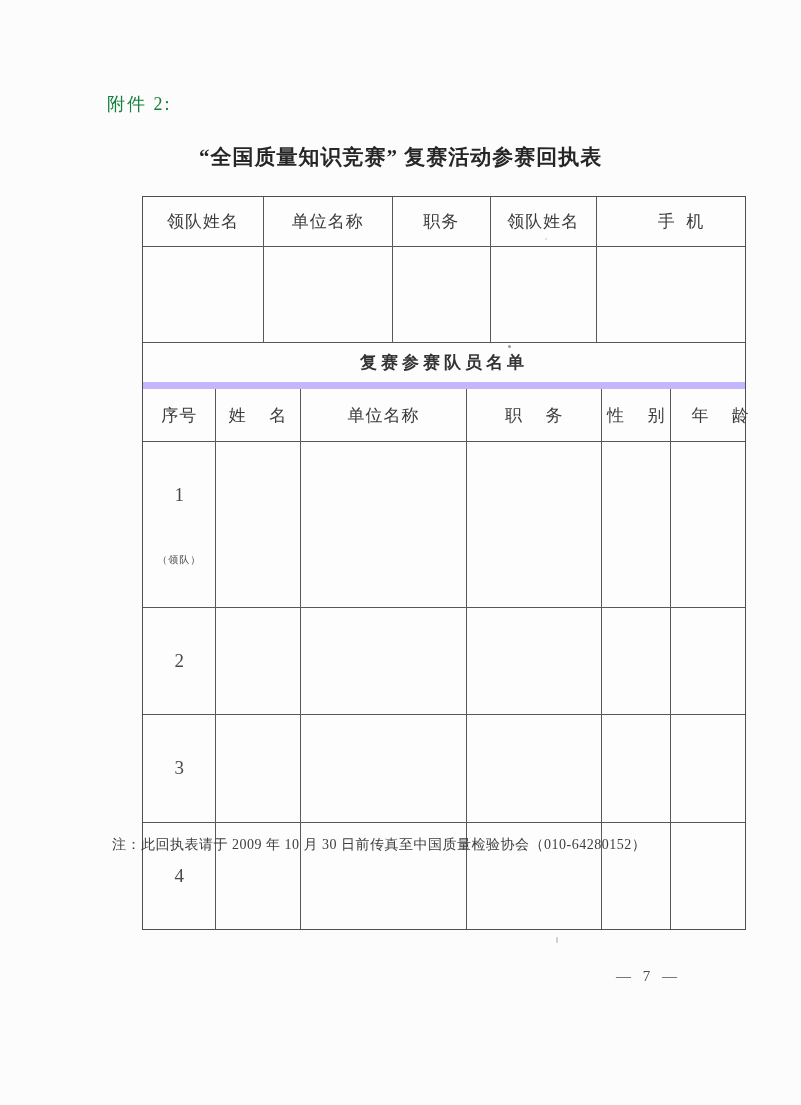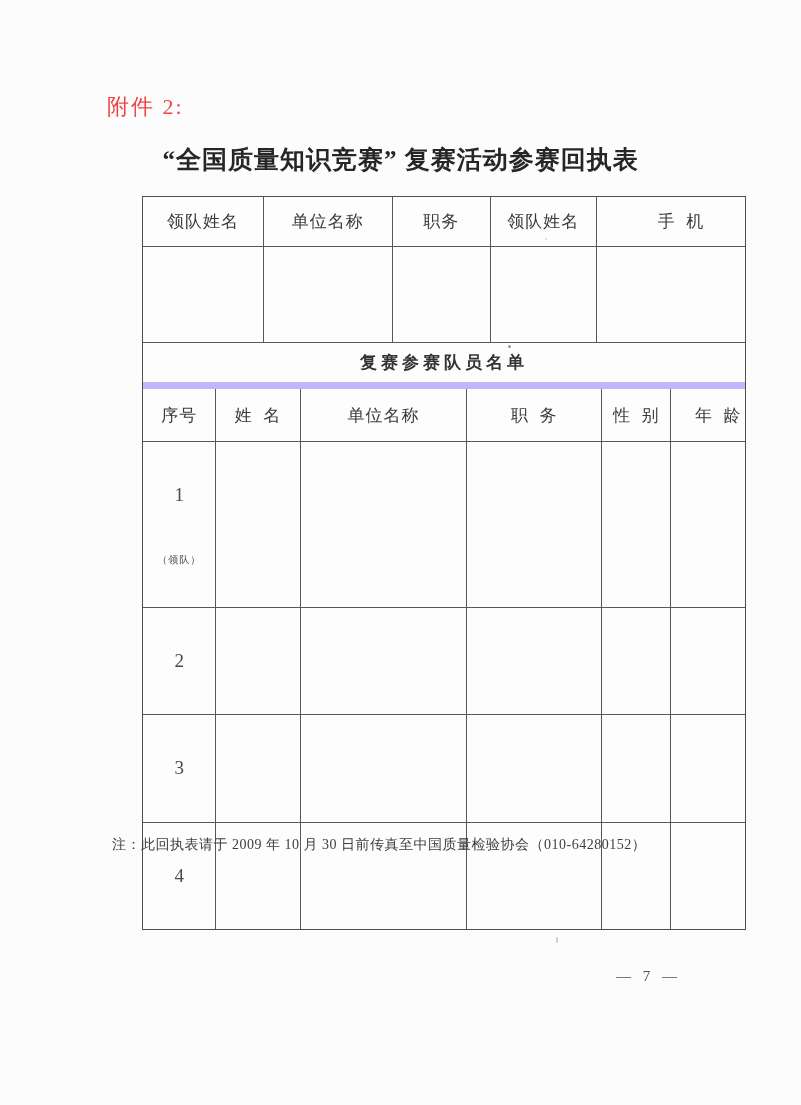--- a/index.html
+++ b/index.html
@@ -11,31 +11,31 @@
   .sheet{
     position:relative;
     width:801px;height:1105px;
     background:#fcfcfc;
     color:#3a3a3a;
     overflow:hidden;
   }
   .attachment{
     position:absolute;
     left:107px;top:92px;
-    font-size:22px;
+    font-size:18px;
     letter-spacing:2px;
-    color:#ef4444;
+    color:#15803d;
   }
   .title{
     position:absolute;
     left:0;top:143px;
     width:801px;
     margin:0;
     text-align:center;
-    font-size:25px;
+    font-size:21px;
     font-weight:bold;
     letter-spacing:1px;
     color:#262626;
   }
   .form-table{
     position:absolute;
     left:98px;top:196px;
     width:602px;
     border:1px solid #4f4f4f;
     background:#fdfdfd;
@@ -63,21 +63,21 @@
   .section-bar{
     height:39px;
     line-height:39px;
     border-bottom:7px solid #c4b5fd;
     text-align:center;
     font-size:17px;
     font-weight:600;
     letter-spacing:4px;
     color:#333;
   }
-  tr.hdr-b td{height:52px;letter-spacing:1px;}
+  tr.hdr-b td{height:52px;letter-spacing:1px;font-family:Liberation Mono, monospace;}
   tr.row-1 td{height:97px;}
   tr.row-2 td{height:93px;}
   tr.row-3 td{height:94px;}
   tr.row-4 td{height:89px;}
   .seq-no{
     font-size:19px;
     color:#4a4a4a;
     line-height:1.4;
   }
   .seq-note{

